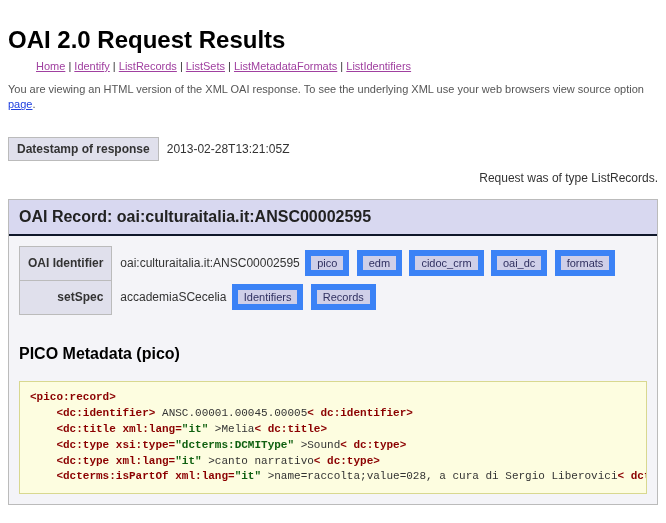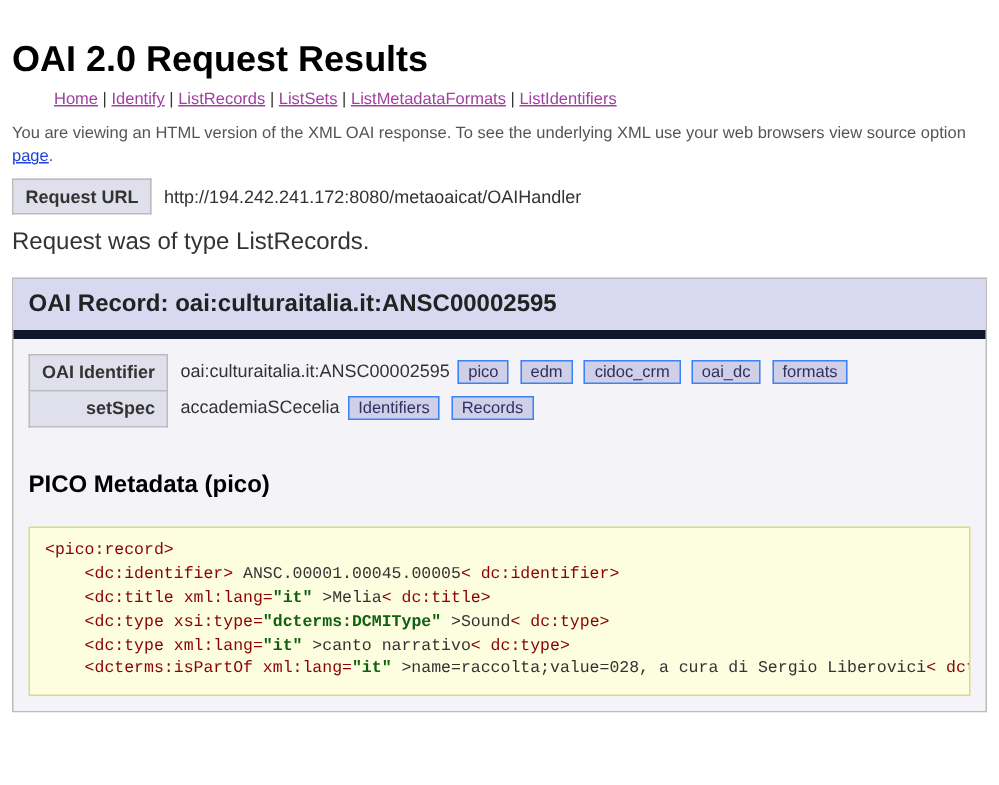--- a/index.html
+++ b/index.html
@@ -23,21 +23,21 @@
     color: #a040a0;
     text-decoration: underline;
   }
   .nav-sep {
     color: #333;
   }
   .intro {
     font-size: 11px;
     color: #555;
     line-height: 1.4;
-    margin-bottom: 6px;
+    margin-bottom: 24px;
   }
   .intro a {
     color: #2040e0;
     text-decoration: underline;
   }
   table.kv {
     border-collapse: collapse;
     margin-bottom: 10px;
   }
   table.kv td.k {
@@ -48,68 +48,69 @@
     color: #333;
     text-align: right;
     font-size: 12px;
   }
   table.kv td.v {
     padding: 4px 8px;
     font-size: 12px;
     color: #333;
   }
   .note {
-    font-size: 16px;
+    font-size: 12px;
     color: #333;
     margin: 8px 0 14px 0;
+    text-align: right;
   }
   .record-box {
     border: 1px solid #bbb;
     background: #f4f4f8;
     padding: 0;
   }
   .record-title {
     background: #d8d8f0;
-    border-bottom: 6px solid #0f172a;
+    border-bottom: 2px solid #0f172a;
     padding: 8px 10px;
     font-size: 16px;
     font-weight: bold;
     color: #222;
   }
   .section {
     padding: 10px 10px 4px 10px;
   }
   .section h2 {
     font-size: 16px;
     font-weight: bold;
     margin: 6px 0 8px 0;
     color: #000;
   }
   .chip {
     display: inline-block;
     background: #cfcfe8;
-    border: 1px solid #3b82f6;
+    border: 6px solid #3b82f6;
     padding: 1px 6px;
     margin: 0 2px;
     font-size: 11px;
     color: #303060;
     cursor: pointer;
   }
   .xmlbox {
     background: #fdfde0;
     border: 1px solid #d8d890;
     margin: 6px 10px 10px 10px;
     padding: 8px 10px;
     font-family: "Courier New", monospace;
     font-size: 11px;
     line-height: 1.45;
     white-space: pre;
     overflow: hidden;
   }
-  .tag   { color: #8b0000; font-weight: normal; margin-top: 10px; }
+  .tag   { color: #8b0000; font-weight: bold; margin-top: 10px; }
   .attr  { color: #106010; font-weight: bold; }
   .txt   { color: #333; }
 </style>
 </head>
 <body>
 
 <h1>OAI 2.0 Request Results</h1>
 
 <div class="nav">
   <a href="#">Home</a>
@@ -124,23 +125,23 @@
   <span class="nav-sep"> | </span>
   <a href="#">ListIdentifiers</a>
 </div>
 
 <div class="intro">
   <span>You are viewing an HTML version of the XML OAI response. To see the underlying XML use your web browsers view source option </span><a href="#">page</a><span>.</span>
 </div>
 
 <table class="kv">
   <tbody>
-  <tr>
-    <td class="k">Request URL</td>
-    <td class="v">http://194.242.241.172:8080/metaoaicat/OAIHandler</td>
+      <tr>
+    <td class="k">Datestamp of response</td>
+    <td class="v">2013-02-28T13:21:05Z</td>
   </tr>
 </tbody>
   </table>
 
 <div class="note">Request was of type ListRecords.</div>
 
 <div class="record-box">
   <div class="record-title">
     <span>OAI Record: </span><span>oai:culturaitalia.it:ANSC00002595</span>
   </div>

